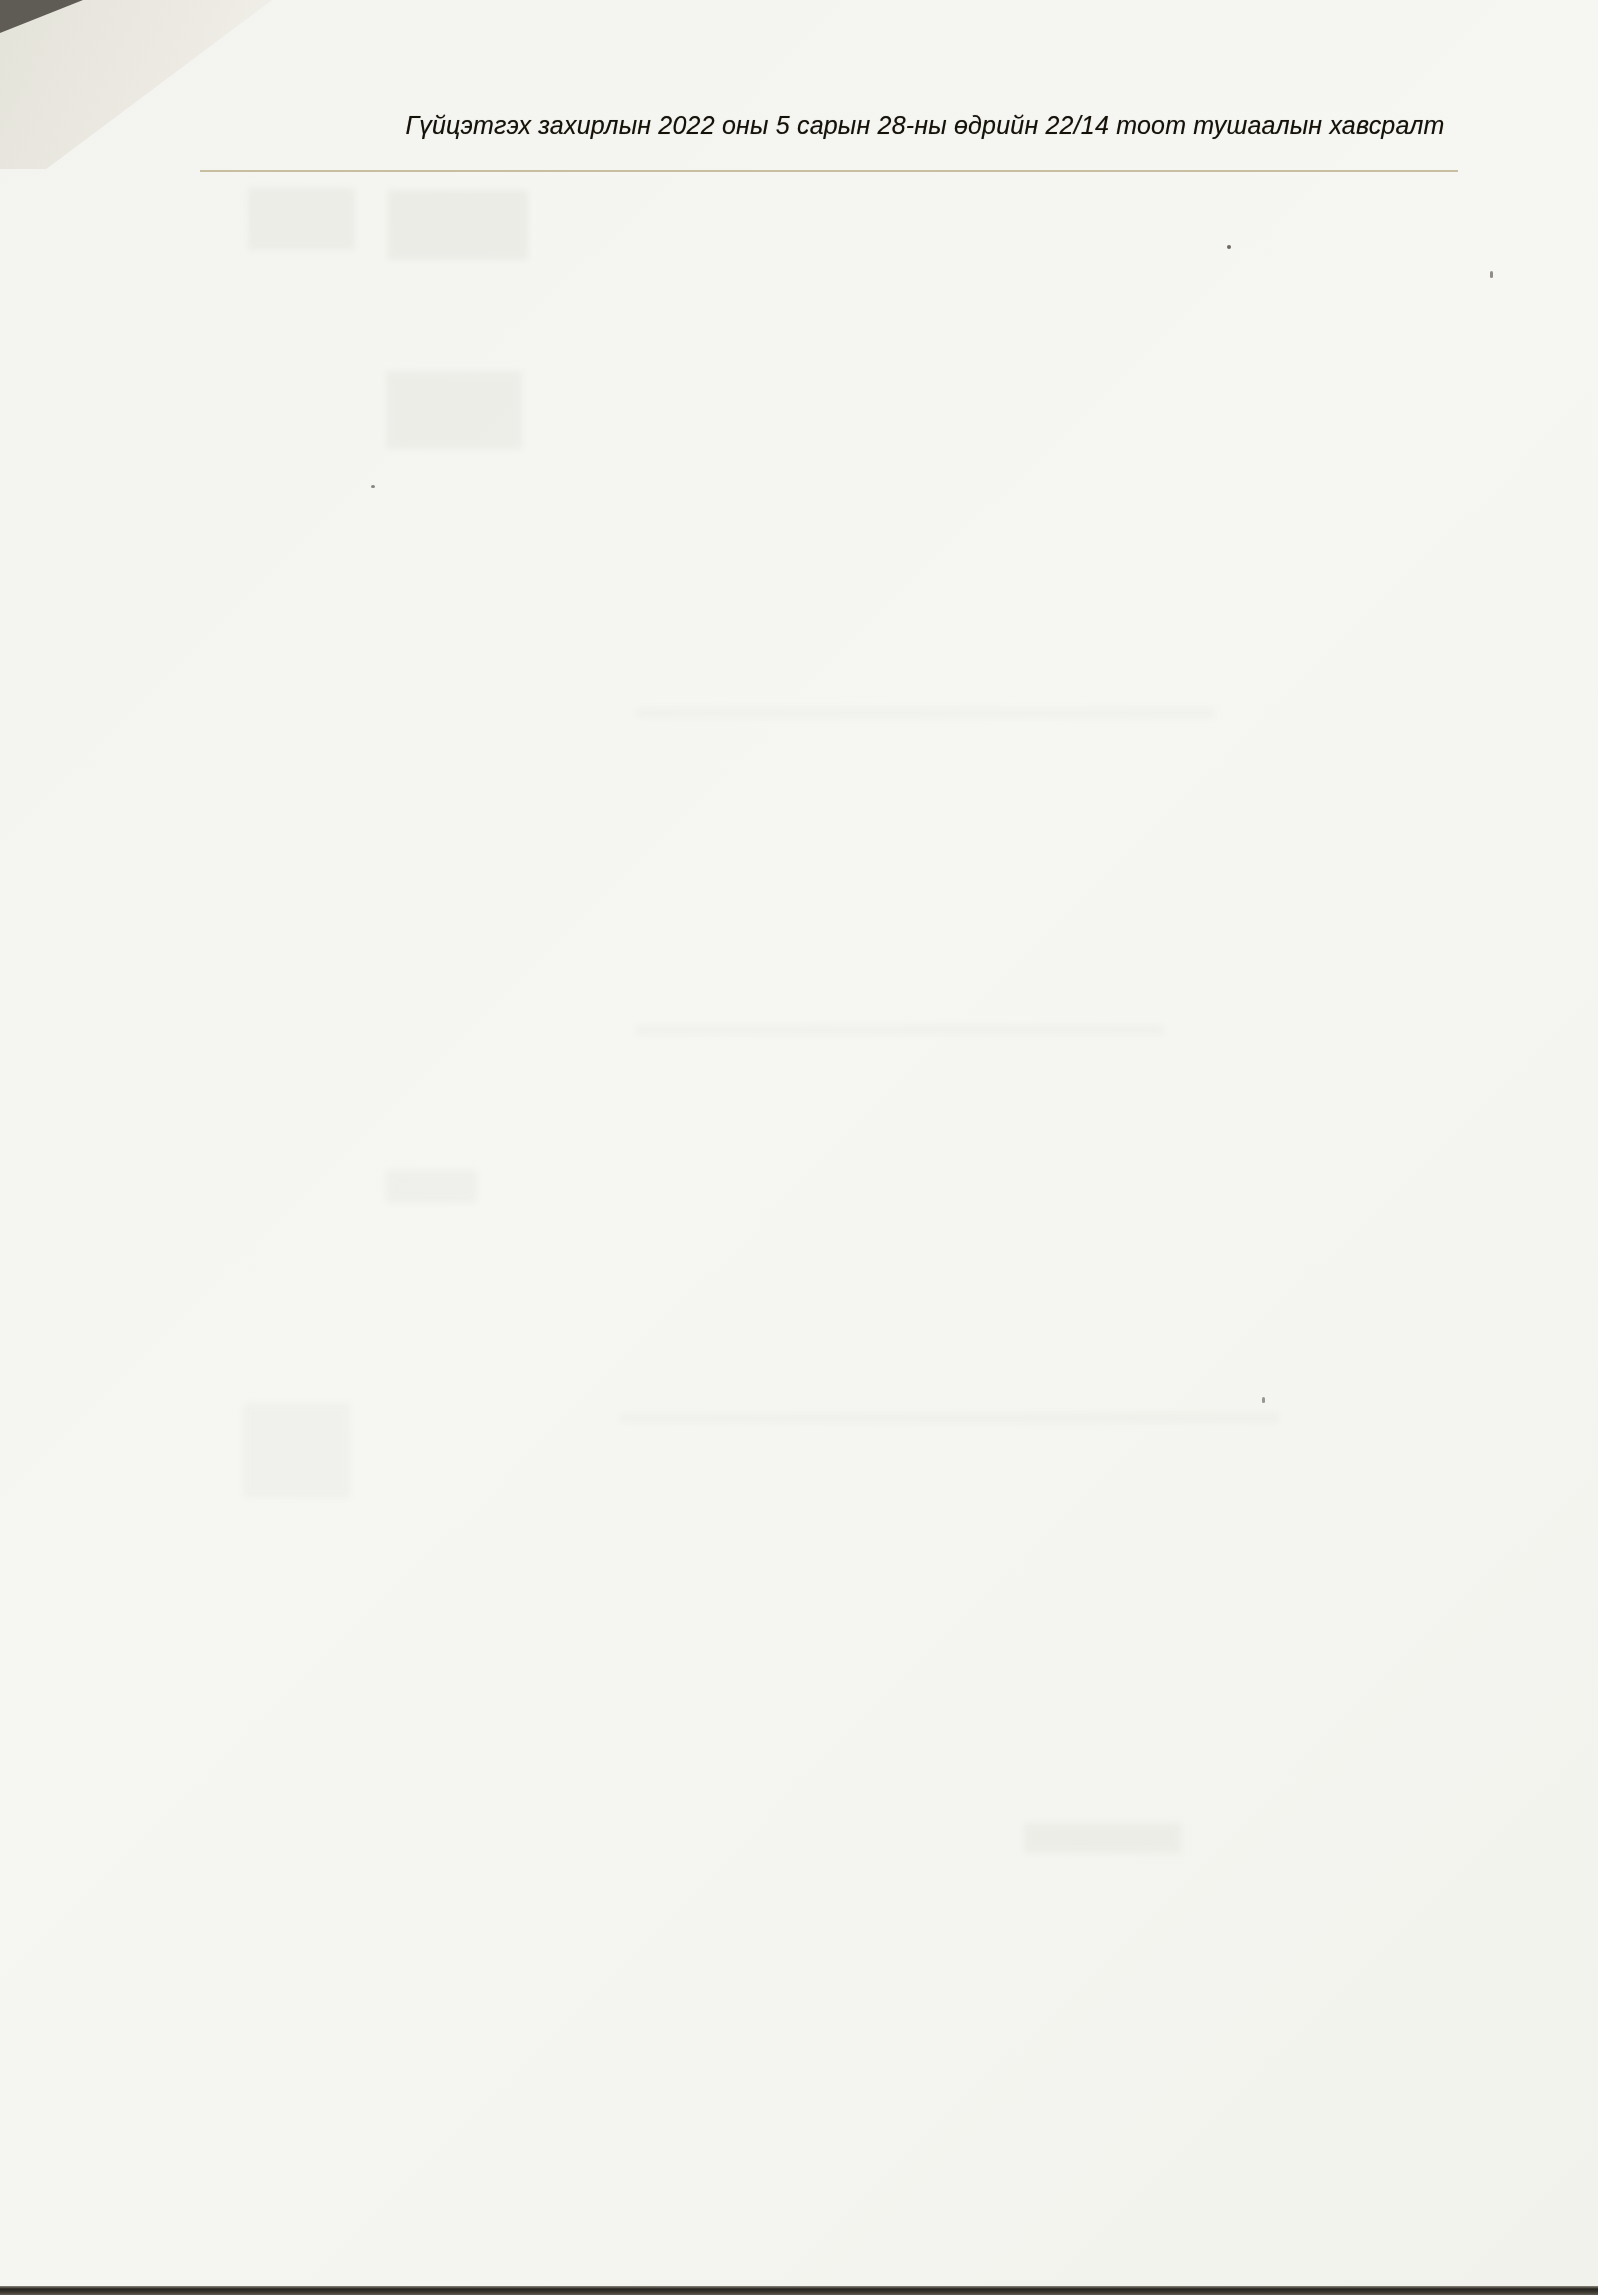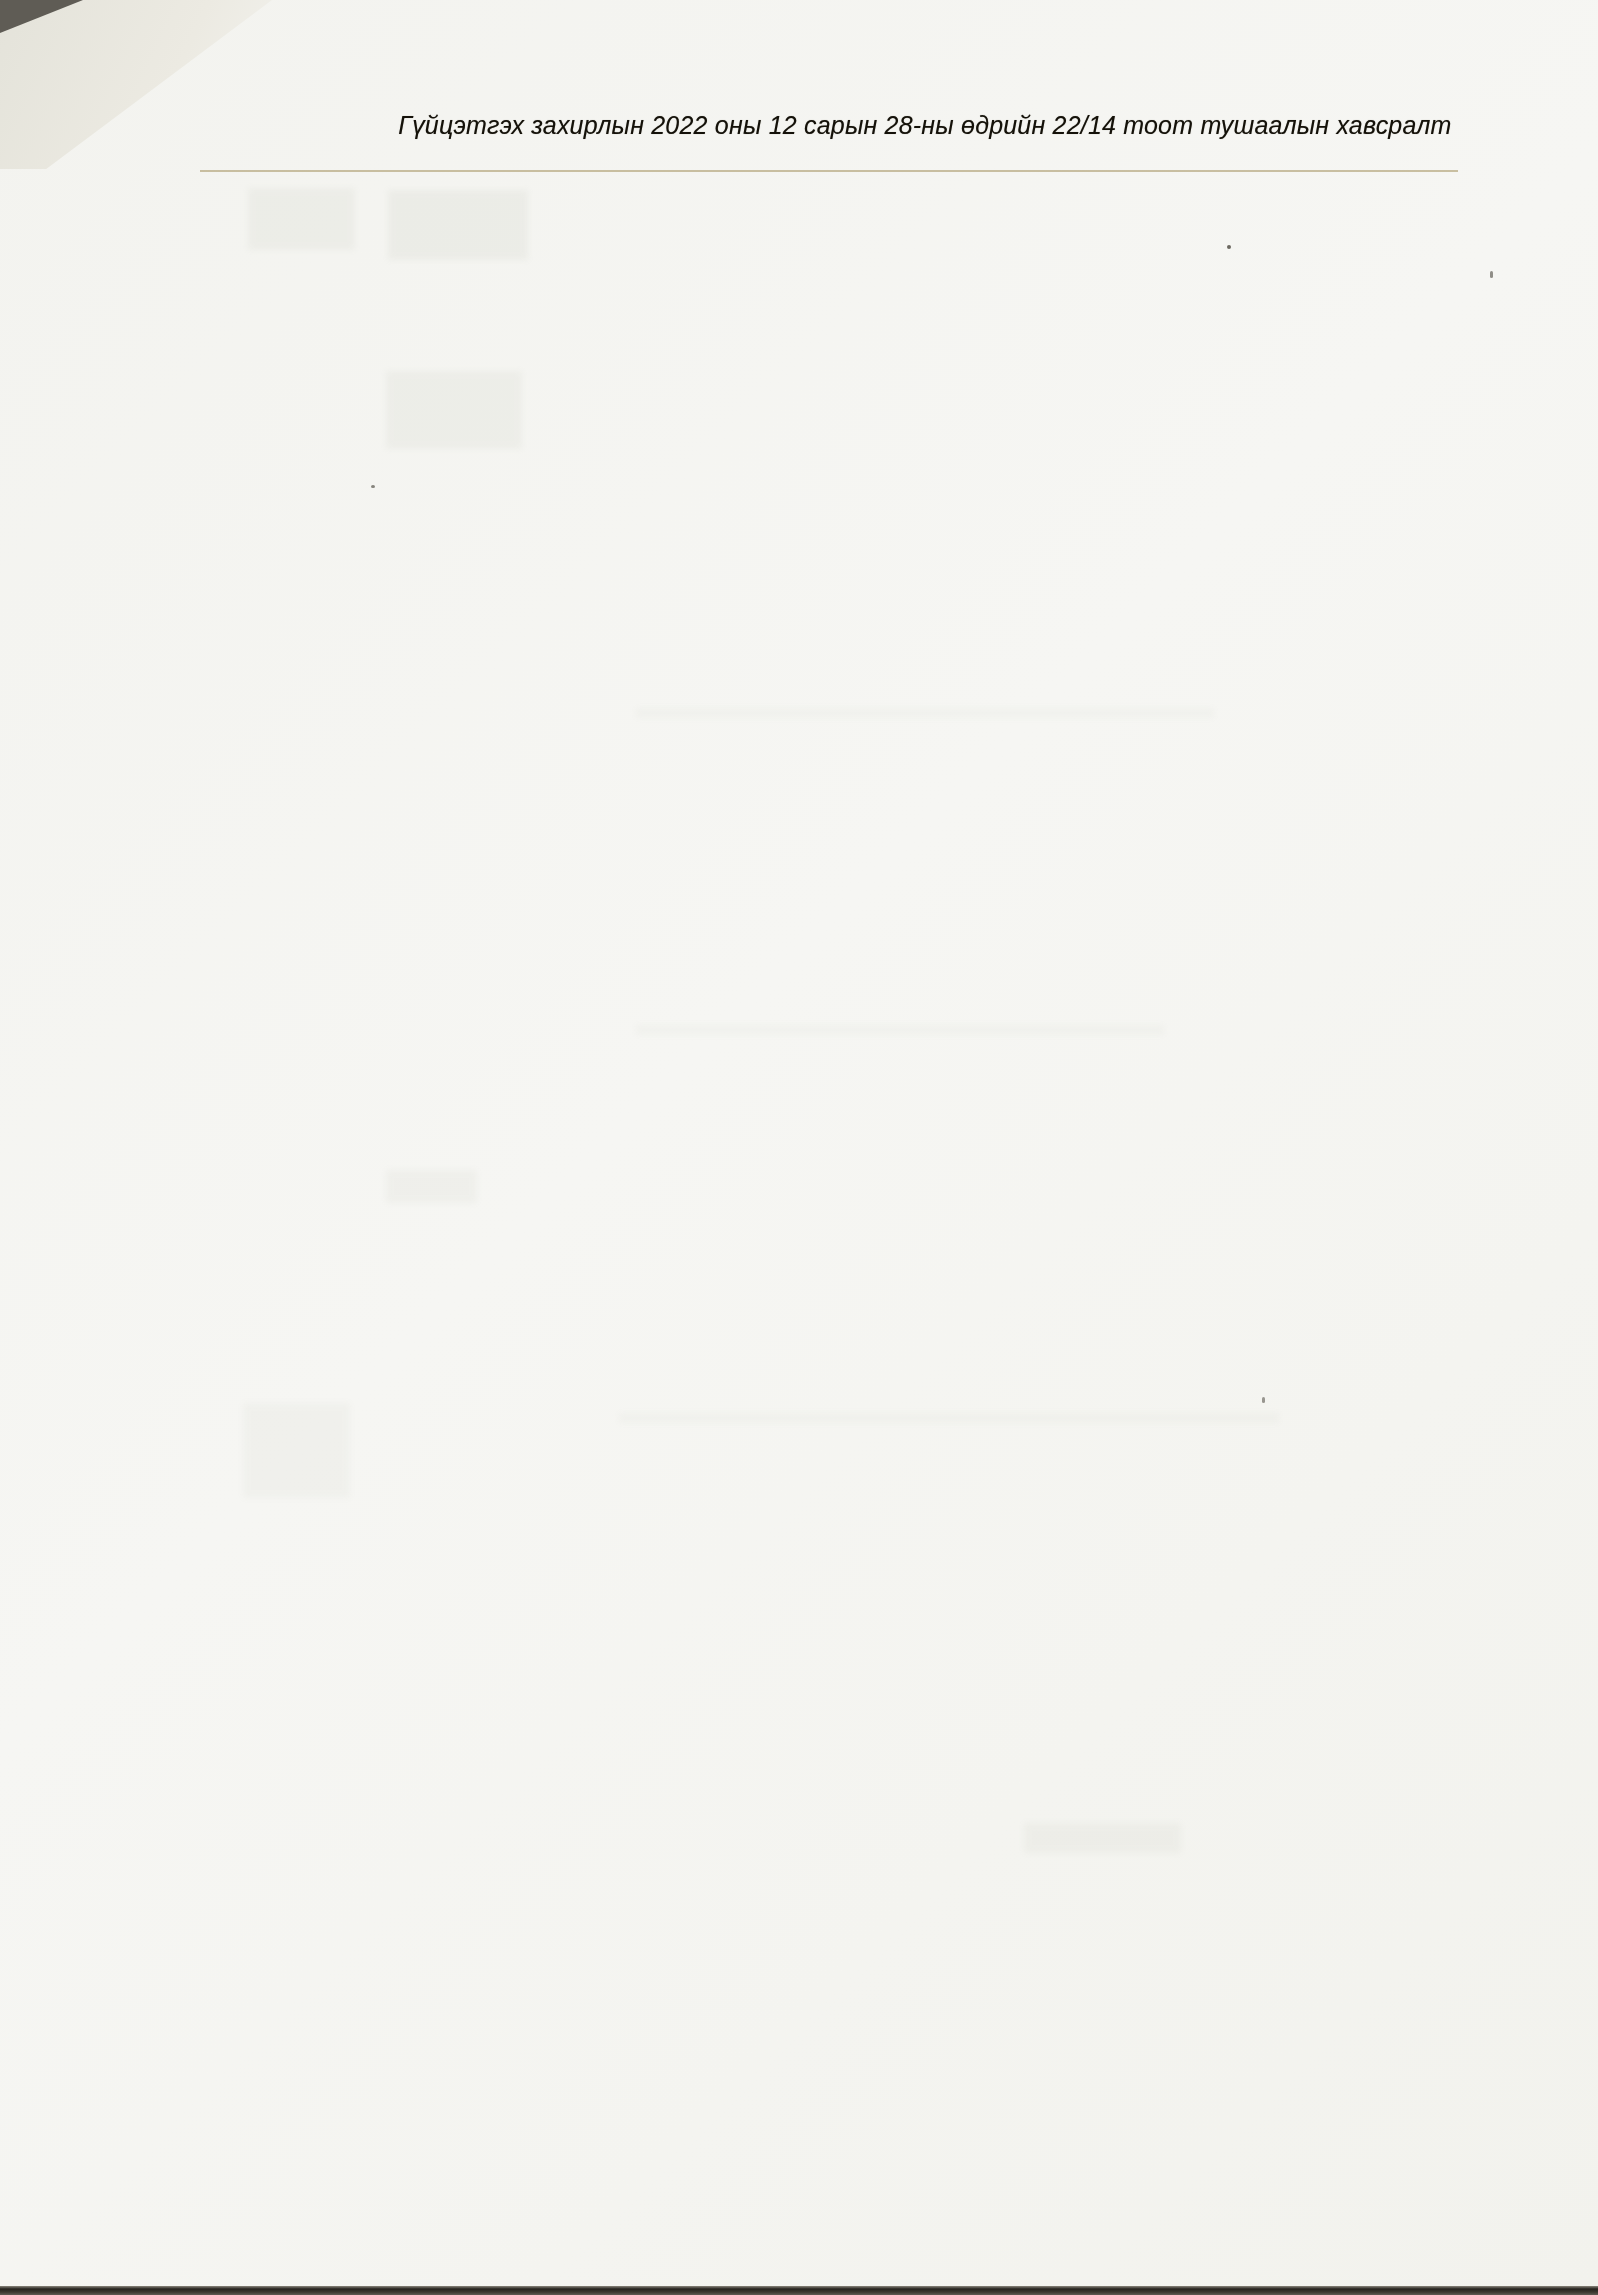--- a/index.html
+++ b/index.html
@@ -34,21 +34,21 @@
     border:2.5px solid #17140e;}
 </style>
 </head>
 <body>
 
 <div class="sheet">
   <div class="corner-fold"></div>
   <div class="corner-dark"></div>
   <div class="pre-top-line"></div>
 
-  <div class="header-note">Гүйцэтгэх захирлын 2022 оны 12 сарын 28-ны  өдрийн 22/14 тоот тушаалын хавсралт</div>
+  <div class="header-note">Гүйцэтгэх захирлын 2022 оны 5 сарын 28-ны  өдрийн 22/14 тоот тушаалын хавсралт</div>
 
   <div class="table-wrap">
     <table>
       <colgroup>
         <col style="width:176px">
           <col style="width:231px">
           <col style="width:371px">
         <col style="width:301px">
           <col style="width:190px">
       </colgroup>

